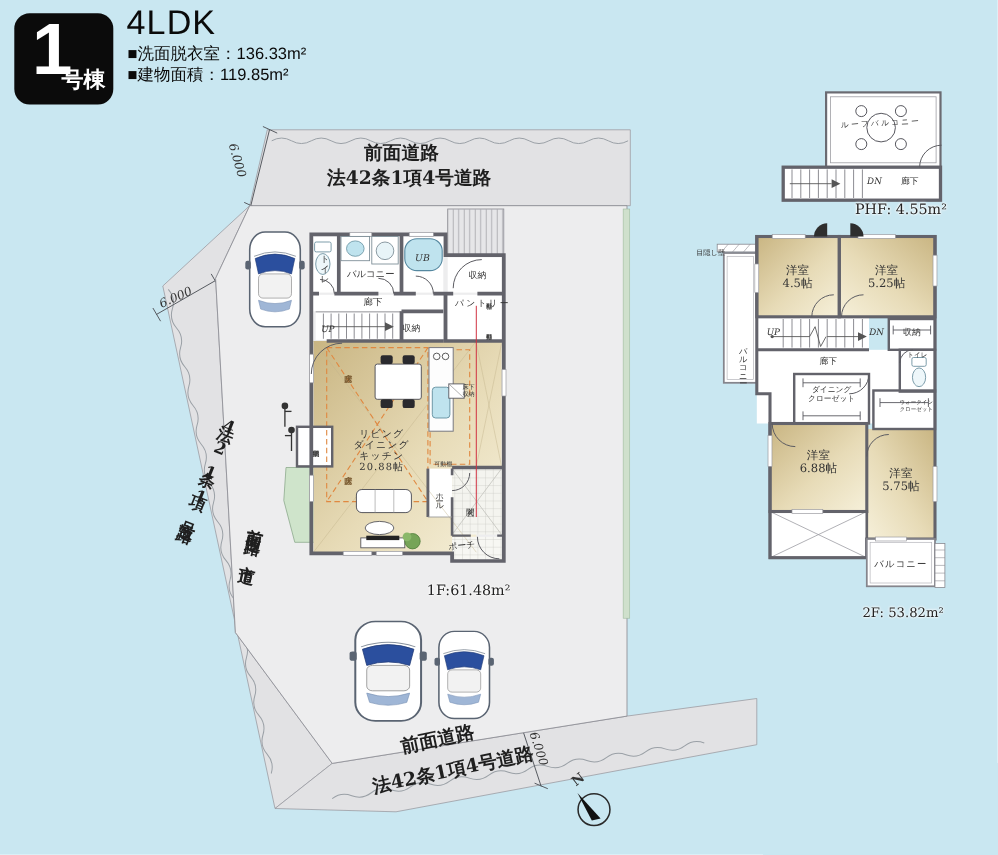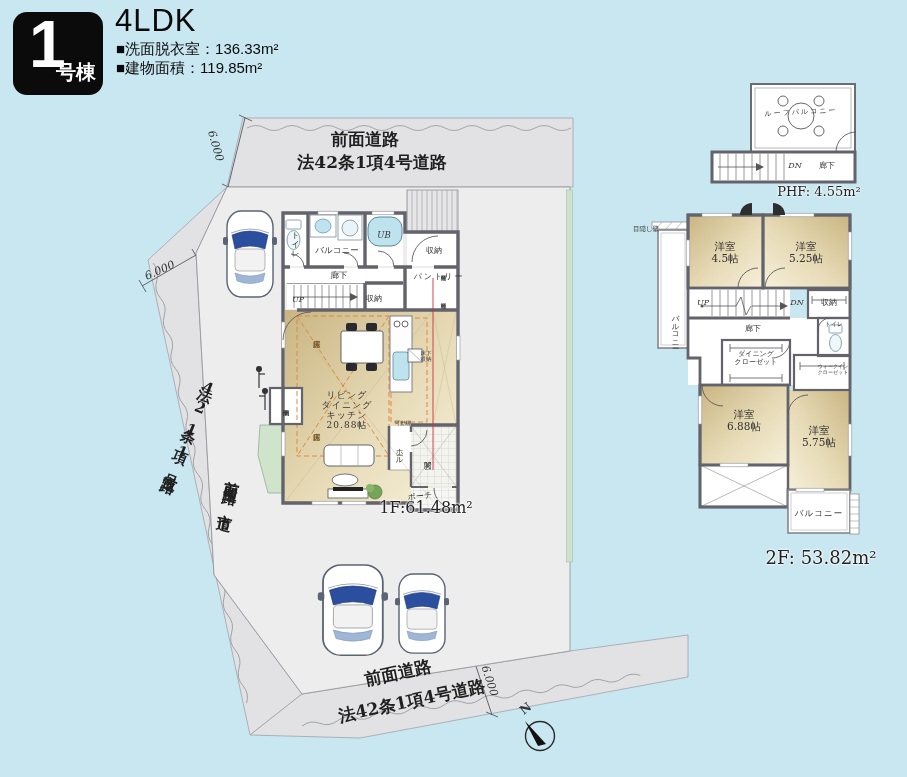--- a/index.html
+++ b/index.html
@@ -371,21 +371,21 @@
   <div class="lbl road" style="left:372px;top:163px;font-size:17px">法42条1項4号道路</div>
   <div class="lbl i" style="left:215px;top:146px;font-size:11px;--r:74deg">6.000</div>
   <div class="lbl road v" style="left:193px;top:424px;font-size:15px;--r:22deg;letter-spacing:3px">法42条1項1号道路</div>
   <div class="lbl road v" style="left:231px;top:489px;font-size:15px;--r:12deg;letter-spacing:3px">前面道路 市道</div>
   <div class="lbl i" style="left:160px;top:271px;font-size:11px;--r:-24deg">6.000</div>
   <div class="lbl road" style="left:398px;top:673px;font-size:17px;--r:-12deg">前面道路</div>
   <div class="lbl road" style="left:412px;top:701px;font-size:17px;--r:-12deg">法42条1項4号道路</div>
   <div class="lbl i" style="left:489px;top:681px;font-size:11px;--r:72deg">6.000</div>
   <div class="lbl b" style="left:526px;top:709px;font-size:12px;--r:-38deg">N</div>
 
-  <div class="lbl halo" style="left:426px;top:508px;font-size:16px">1F:61.48m²</div>
+  <div class="lbl halo" style="left:426px;top:538px;font-size:13px">1F:61.48m²</div>
   <div class="lbl v" style="left:294px;top:240px;font-size:8px">トイレ</div>
   <div class="lbl" style="left:337px;top:251px;font-size:8.5px">バルコニー</div>
   <div class="lbl i" style="left:384px;top:236px;font-size:8.5px">UB</div>
   <div class="lbl" style="left:434px;top:251px;font-size:8px">収納</div>
   <div class="lbl" style="left:339px;top:276px;font-size:8.5px">廊下</div>
   <div class="lbl i" style="left:298px;top:300px;font-size:8px">UP</div>
   <div class="lbl" style="left:374px;top:299px;font-size:8px">収納</div>
   <div class="lbl" style="left:439px;top:277px;font-size:8px;letter-spacing:2px">パントリー</div>
   <div class="lbl v" style="left:444px;top:271px;font-size:5.5px">可動棚</div>
   <div class="lbl v" style="left:444px;top:299px;font-size:5.5px">可動棚</div>
@@ -421,16 +421,16 @@
   <div class="lbl" style="left:834px;top:324px;font-size:6px">トイレ</div>
   <div class="lbl" style="left:756px;top:359px;font-size:7px">ダイニング
 クローゼット</div>
   <div class="lbl" style="left:833px;top:370px;font-size:5px">ウォークイン
 クローゼット</div>
   <div class="lbl" style="left:744px;top:421px;font-size:10.5px">洋室
 6.88帖</div>
   <div class="lbl" style="left:819px;top:437px;font-size:10.5px">洋室
 5.75帖</div>
   <div class="lbl" style="left:819px;top:514px;font-size:8.5px;letter-spacing:1px">バルコニー</div>
-  <div class="lbl halo" style="left:821px;top:558px;font-size:18px">2F: 53.82m²</div>
+  <div class="lbl halo" style="left:821px;top:558px;font-size:12px">2F: 53.82m²</div>
 </div>
 
 </div>
 
 </body></html>

